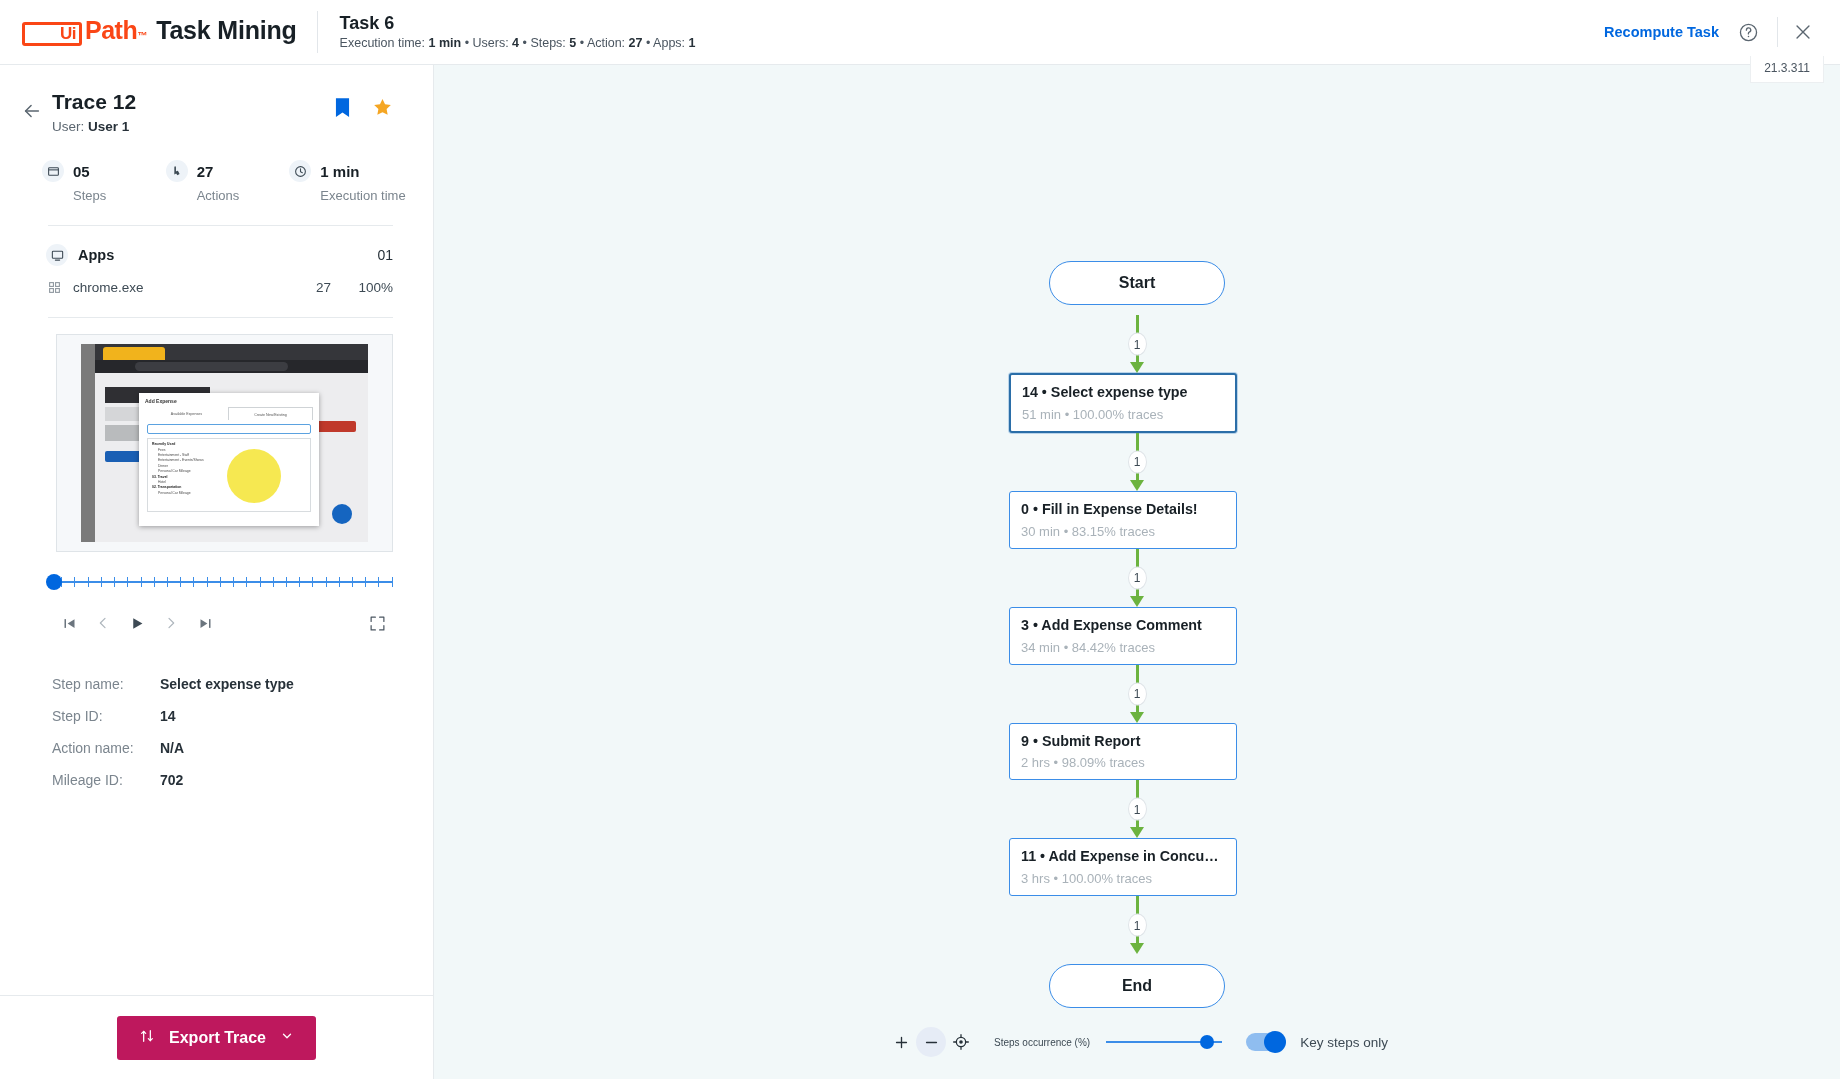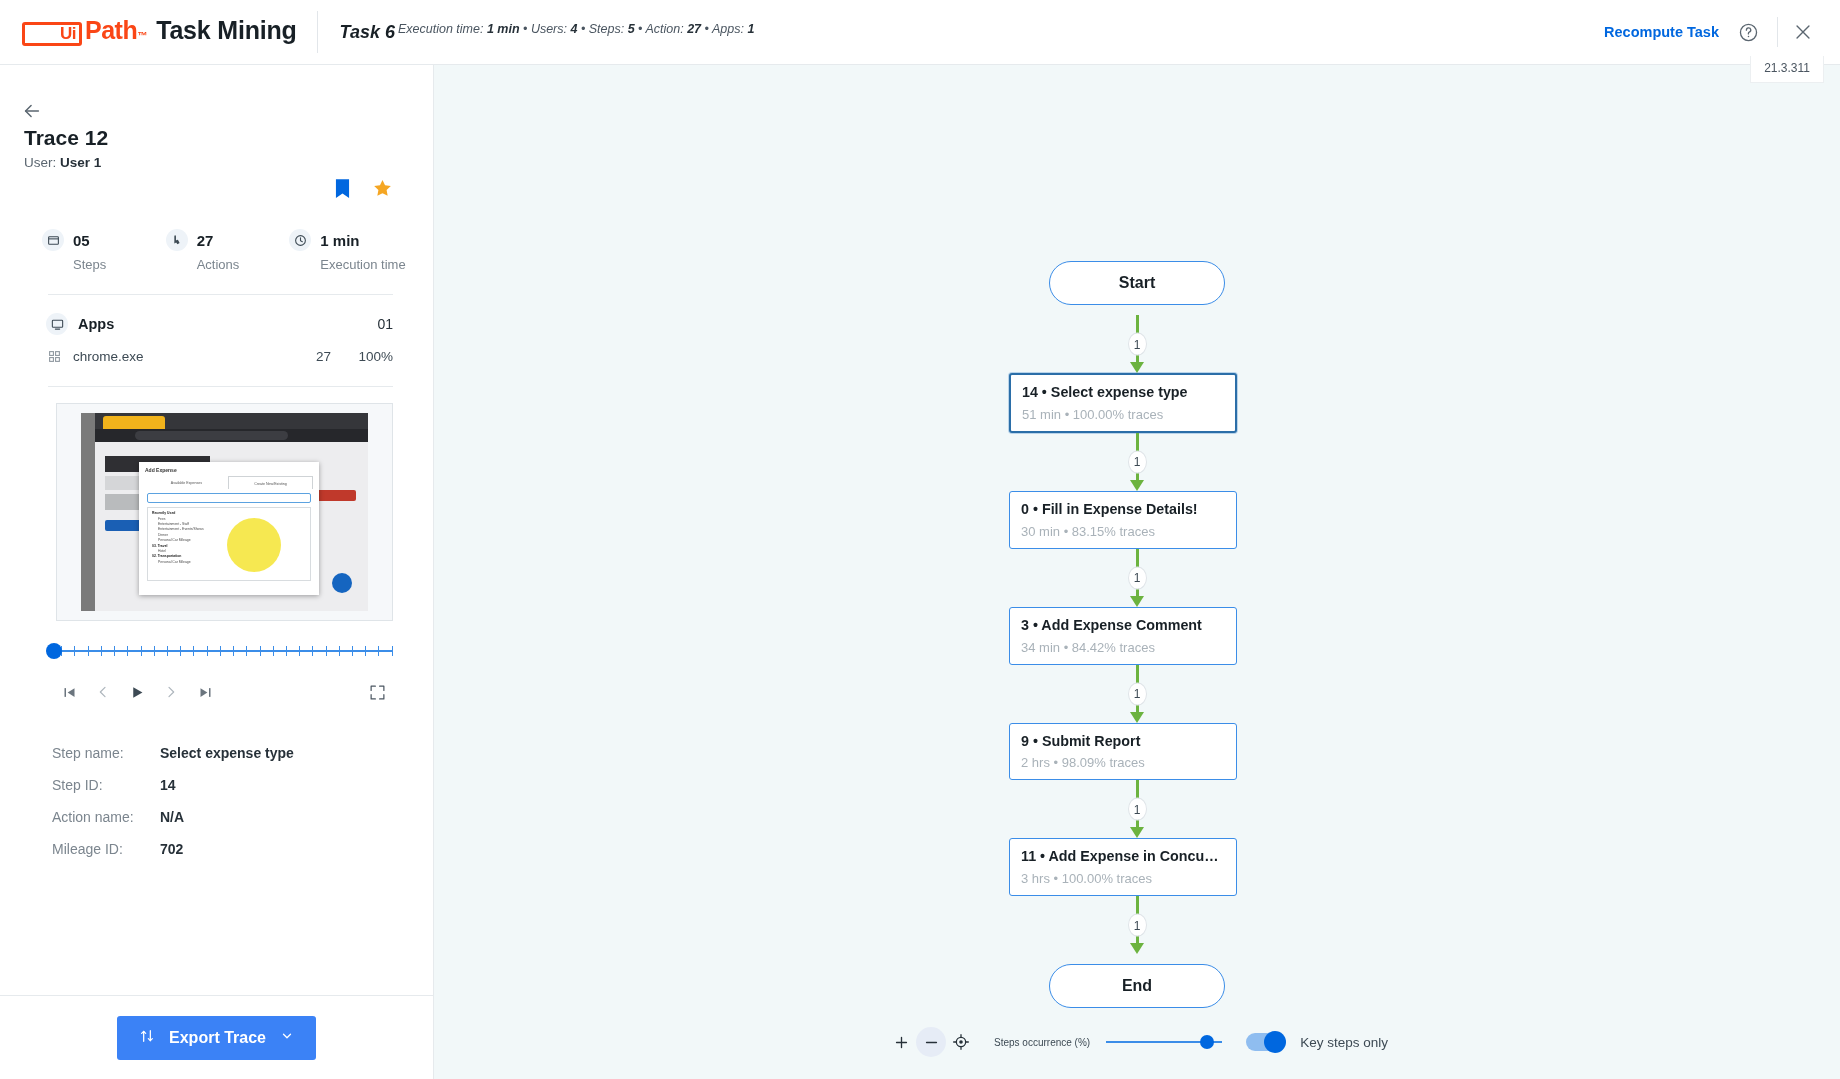--- a/index.html
+++ b/index.html
@@ -34,21 +34,21 @@
   .logo-ui { color: #fa4616; font-size: 17px; font-weight: 700; line-height: 1; letter-spacing: -0.5px; margin-left: 32px;}
   .logo-path { color: #fa4616; font-size: 25px; font-weight: 700; line-height: 1; letter-spacing: -0.5px; }
   .logo-tm {
     color: #182026; font-size: 25px; font-weight: 700;
     line-height: 1; margin-left: 9px; letter-spacing: -0.2px;
   }
   .tm-sup { font-size: 10px; vertical-align: super; color:#fa4616; font-weight:700; }
 
   .vdiv { width: 1px; height: 42px; background: #e2e6ea; margin: 0 22px 0 20px; }
 
-  .task-block { display: flex; flex-direction: row; justify-content: center; gap: 3px; font-style: italic; }
+  .task-block { display: flex; flex-direction: column; justify-content: center; gap: 3px; }
   .task-title { font-size: 18px; font-weight: 700; color: #182026; line-height: 1.15; }
   .task-meta { font-size: 12.5px; color: #4a5560; line-height: 1.2; }
   .task-meta b { font-weight: 700; color: #273139; }
 
   .topbar-right { margin-left: auto; display: flex; align-items: center; gap: 0; }
   .recompute {
     color: #0067df; font-size: 14.5px; font-weight: 600;
     cursor: pointer; padding: 6px 10px; white-space: nowrap;
   }
   .icon-btn {
@@ -73,21 +73,21 @@
   
   .left {
     width: 434px; min-width: 434px;
     background: #ffffff;
     border-right: 1px solid #e6eaed;
     position: relative;
     display: flex; flex-direction: column;
   }
   .left-scroll { flex: 1; overflow: hidden; padding: 0 0 0 0; }
 
-  .trace-head { display: flex; align-items: flex-start; padding: 24px 40px 0 18px; flex-direction: column; }
+  .trace-head { display: flex; align-items: flex-start; padding: 24px 40px 0 18px; }
   .back-arrow { width: 28px; height: 28px; display:flex; align-items:center; justify-content:center;
                 color:#5b6670; cursor: pointer; margin-top: 8px; }
   .trace-titles { margin-left: 6px; }
   .trace-name { font-size: 21px; font-weight: 700; color: #182026; line-height: 1.2; }
   .trace-user { font-size: 13.5px; color: #5b6670; margin-top: 5px; }
   .trace-user b { color: #273139; font-weight: 700; }
   .trace-marks { margin-left: auto; display: flex; align-items: center; gap: 22px; padding-top: 8px; }
   .bookmark-ico { cursor: pointer; }
   .star-ico { cursor: pointer; }
 
@@ -187,21 +187,21 @@
   .det-row { display: flex; margin-bottom: 16px; font-size: 14px; }
   .det-k { width: 108px; color: #7b858e; }
   .det-v { font-weight: 700; color: #273139; }
 
   .left-footer {
     border-top: 1px solid #e6eaed;
     height: 84px; display: flex; align-items: center; justify-content: center;
     background:#fff;
   }
   .export-btn {
-    background: #3b82f6; color: #fff;
+    background: #be185d; color: #fff;
     border: none; border-radius: 3px;
     height: 44px; padding: 0 22px;
     display: flex; align-items: center; gap: 14px;
     font-size: 16px; font-weight: 700; cursor: pointer;
     font-family: inherit;
     min-width: 160px; justify-content:center;
   }
 
   
   .canvas {

